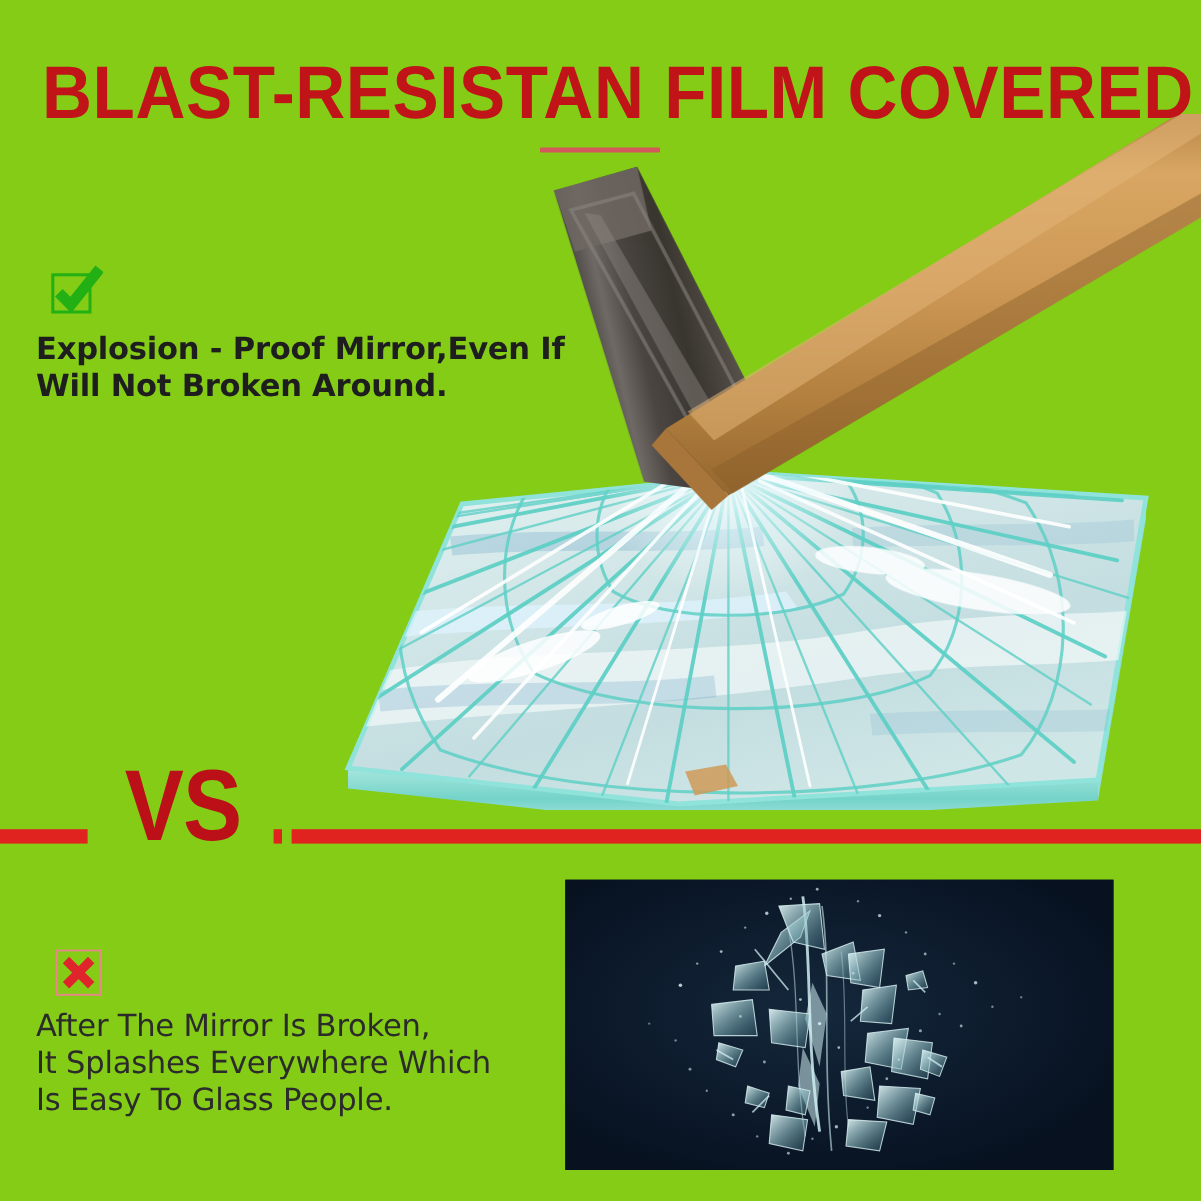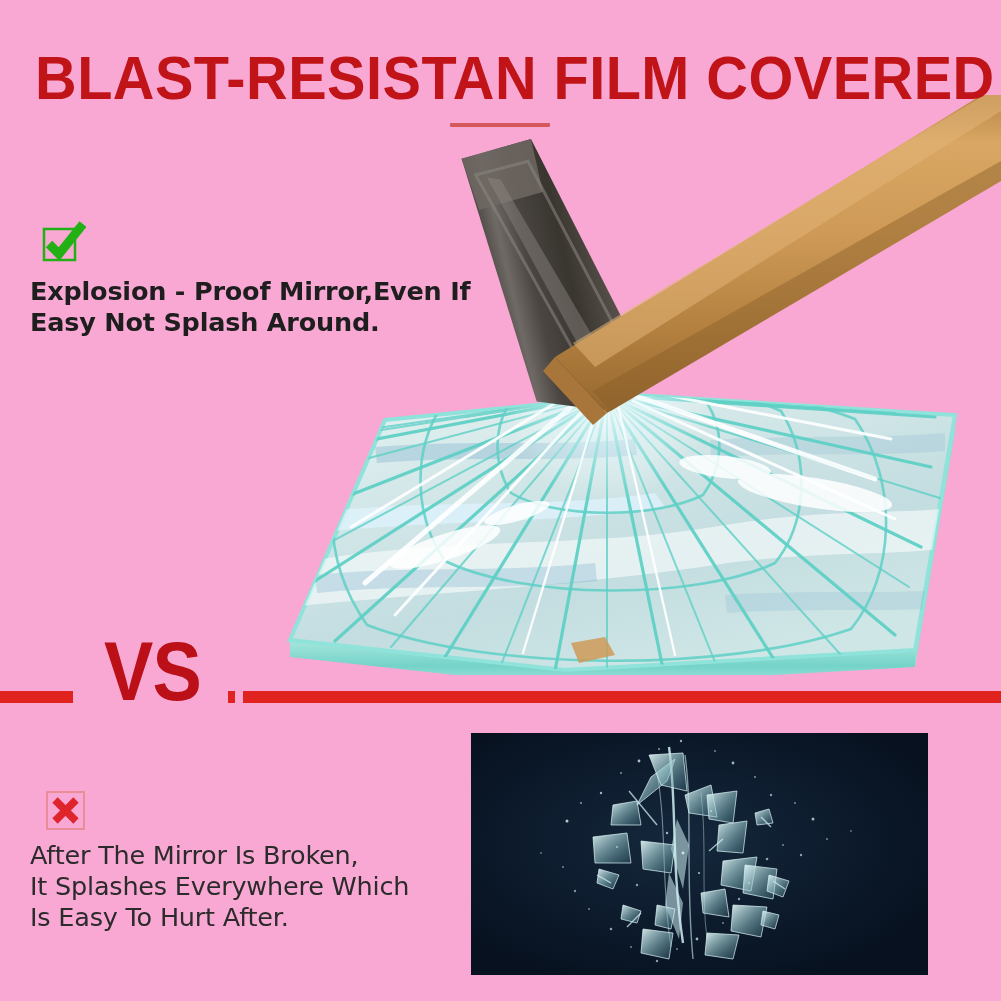--- a/index.html
+++ b/index.html
@@ -2,21 +2,21 @@
 <html><head>
 <meta charset="utf-8">
 <style>
   html,body{margin:0;padding:0;}
   body{
     width:1001px;height:1001px;
     background:#ffffff;
     font-family:"Liberation Sans","DejaVu Sans",sans-serif;
     overflow:hidden;
   }
-  #page{position:relative;width:1001px;height:1001px;background:#f9a8d4;overflow:hidden;}
+  #page{position:relative;width:1001px;height:1001px;background:#84cc16;overflow:hidden;}
 
   
   .title{
     position:absolute;left:0;top:46px;width:1001px;
     text-align:center;
     font-family:"Liberation Sans","DejaVu Sans",sans-serif;
     font-weight:bold;
     font-size:62px;
     letter-spacing:0.5px;
     color:#c01418;
@@ -224,38 +224,38 @@
   <div class="title-rule"></div>
 
   <div class="check-icon">
     <svg viewBox="0 0 44 42" width="44" height="42">
       <rect x="2" y="8" width="31" height="31" fill="none" stroke="#22b014" stroke-width="2.5"></rect>
       <path d="M7,23 L17,33 L41,3" fill="none" stroke="#22b014" stroke-width="9" stroke-linecap="butt" stroke-linejoin="miter"></path>
     </svg>
   </div>
   <div class="top-text">
     <div>Explosion - Proof Mirror,Even If</div>
-    <div>Easy Not Splash Around.</div>
+    <div>Will Not Broken Around.</div>
   </div>
 
   <div class="bar-left"></div>
   <div class="vs-word">VS</div>
   <div class="bar-tick"></div>
   <div class="bar-right"></div>
 
   <div class="x-icon">
     <svg viewBox="0 0 40 40" width="40" height="40">
       <rect x="1" y="1" width="37" height="37" fill="none" stroke="#e8868a" stroke-width="1.6"></rect>
       <path d="M9,9 L30,30 M30,9 L9,30" fill="none" stroke="#e0242c" stroke-width="7.5" stroke-linecap="butt"></path>
     </svg>
   </div>
   <div class="bottom-text">
     <div>After The Mirror Is Broken,</div>
     <div>It Splashes Everywhere Which</div>
-    <div>Is Easy To Hurt After.</div>
+    <div>Is Easy To Glass People.</div>
   </div>
 
   <div class="photo-shatter">
     <svg viewBox="0 0 457 242" width="457" height="242">
       <defs>
         <radialGradient id="bgGlow" cx="0.46" cy="0.45" r="0.62">
           <stop offset="0%" stop-color="#15283c"></stop>
           <stop offset="60%" stop-color="#0c1a2b"></stop>
           <stop offset="100%" stop-color="#071120"></stop>
         </radialGradient>

